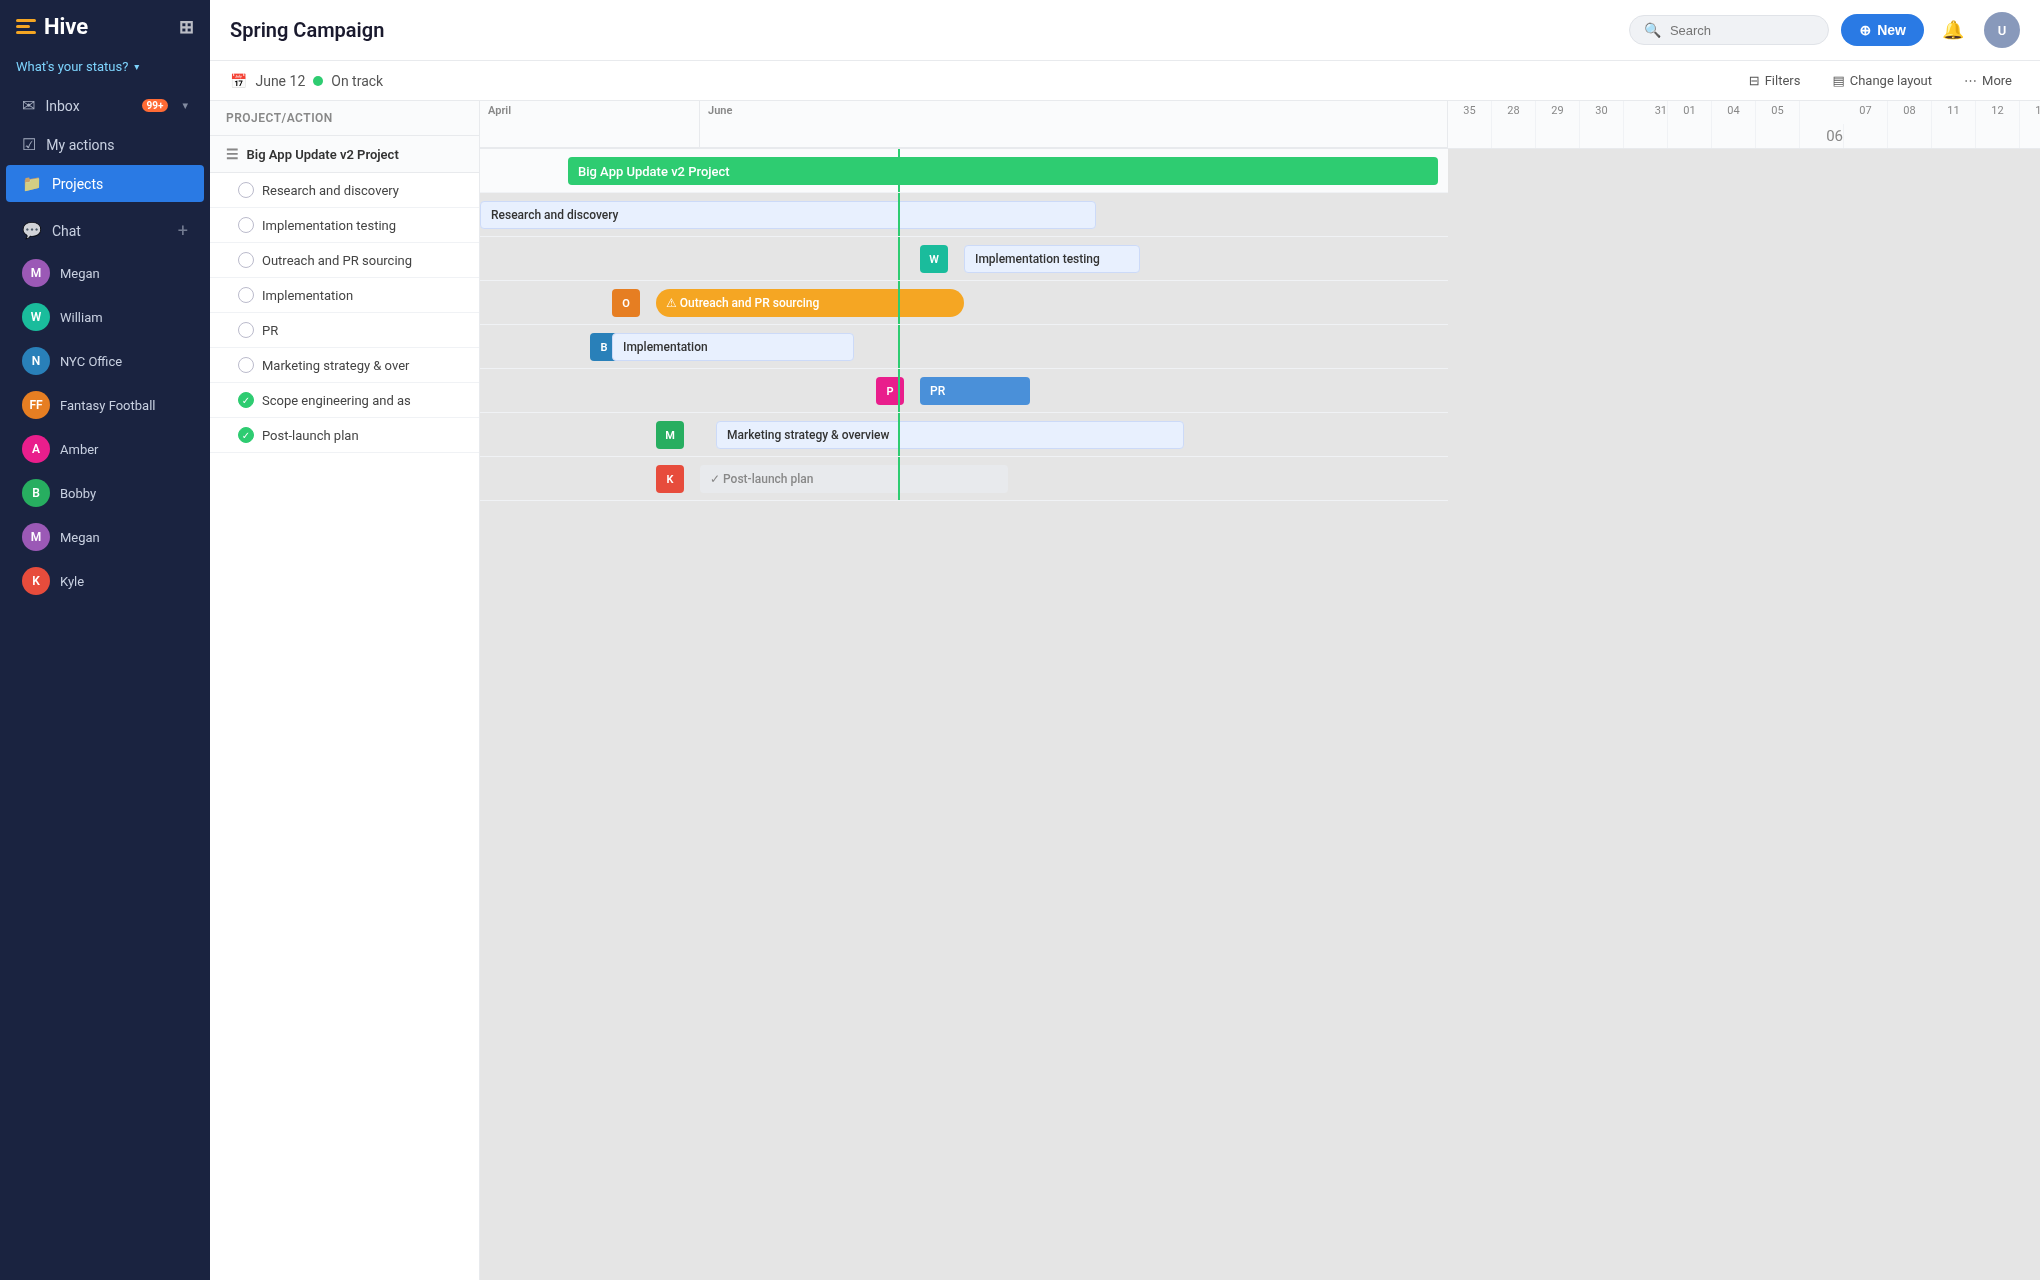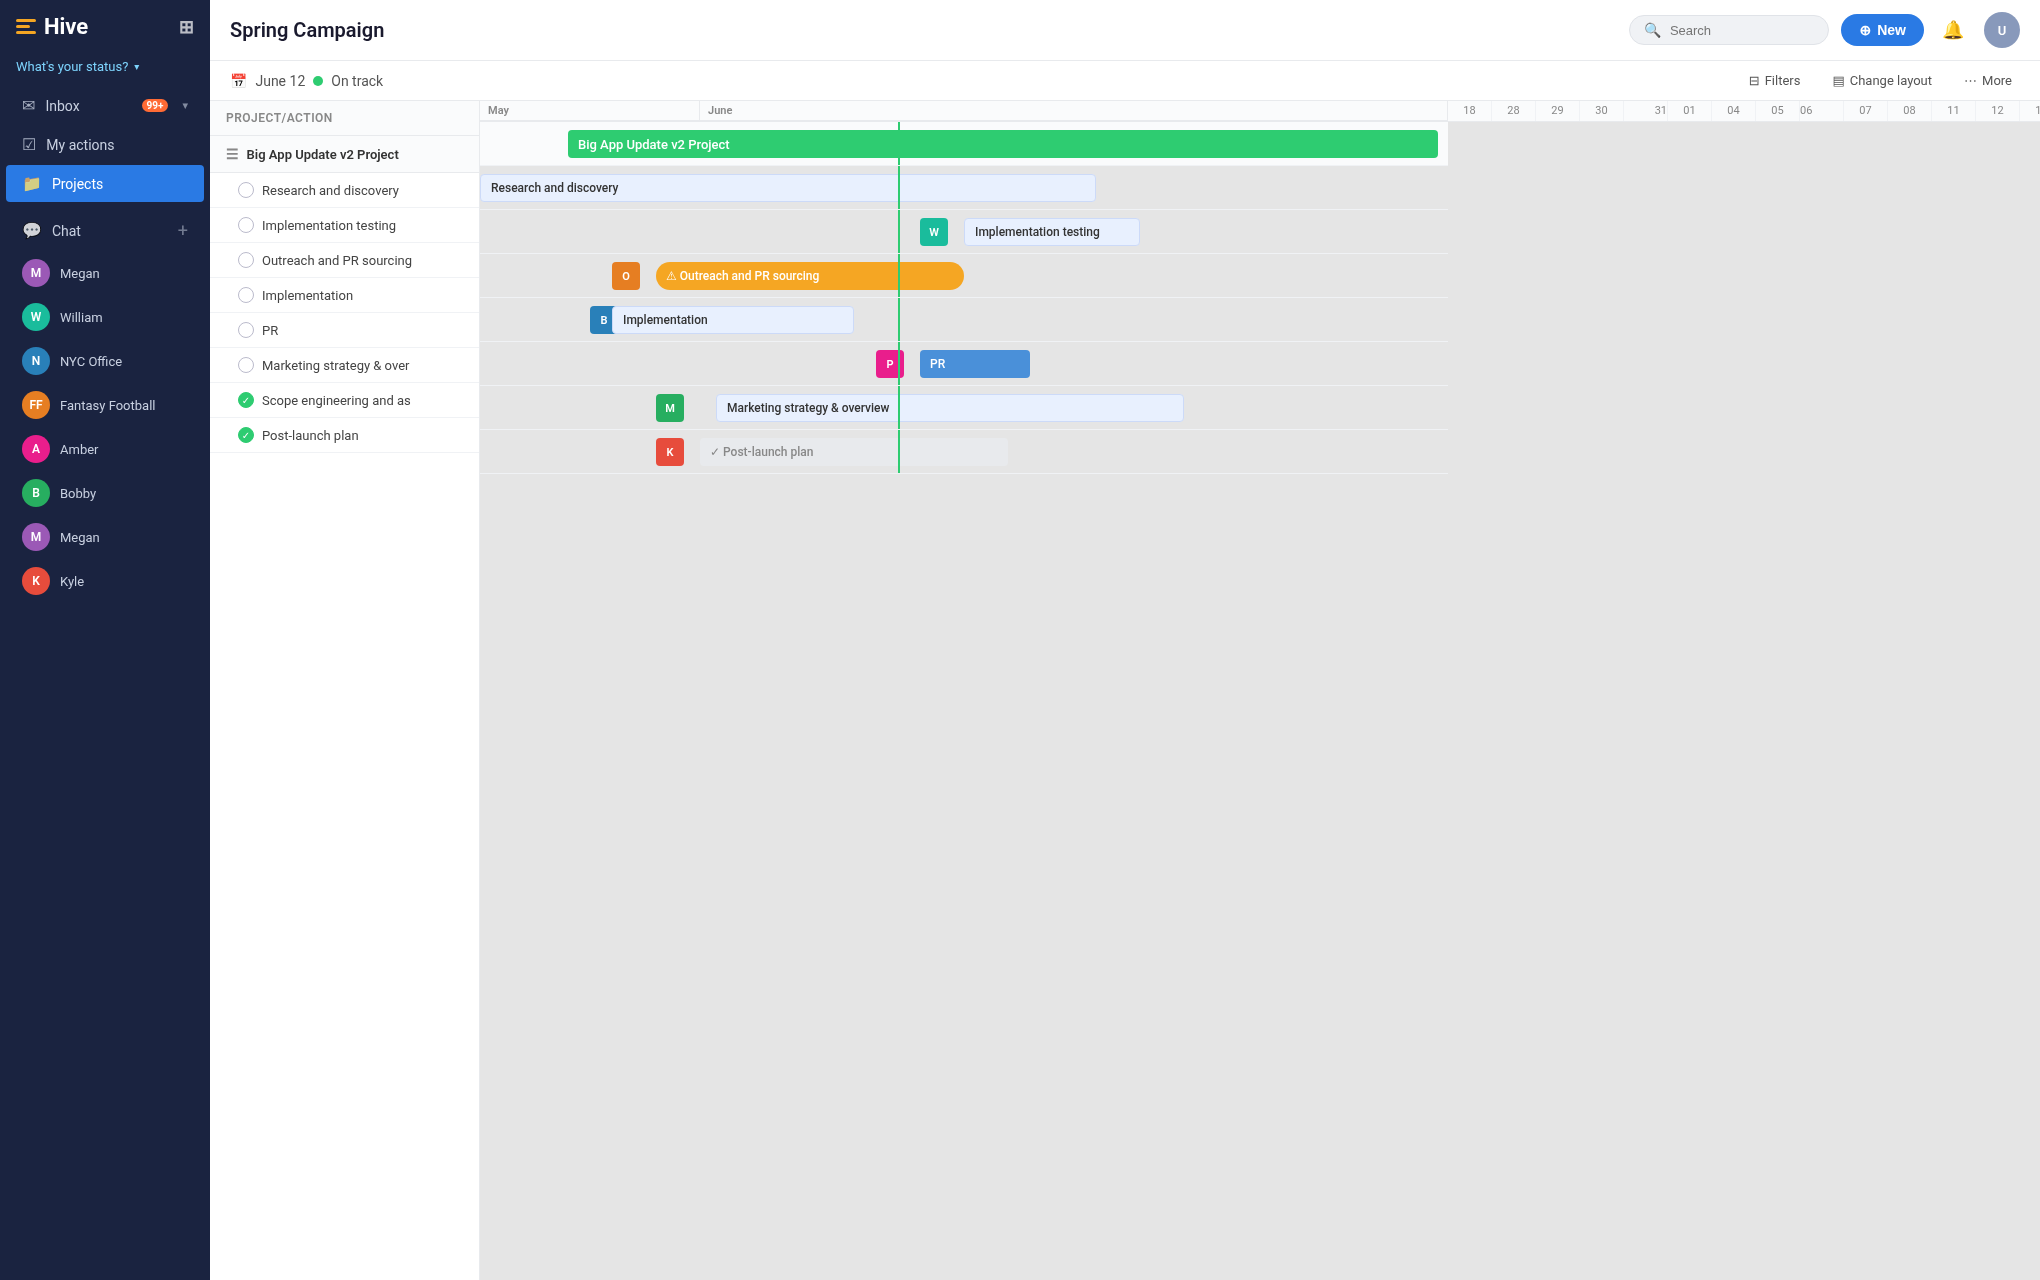--- a/index.html
+++ b/index.html
@@ -529,33 +529,33 @@
     <span>Post-launch plan</span>
   </div>
         </div>
     </div>
 
     <div class="gantt-chart">
       <div class="gantt-inner">
 
         <div class="gantt-header" id="gantt-header">
             <div style="display: flex; border-bottom: 1px solid rgb(232, 234, 237); background: rgb(250, 251, 252);">
-              <div style="width: 220px; padding: 3px 8px; font-size: 11px; font-weight: 600; color: rgb(136, 136, 136); border-right: 1px solid rgb(232, 234, 237); flex-shrink: 0;">May</div>
+              <div style="width: 220px; padding: 3px 8px; font-size: 11px; font-weight: 600; color: rgb(136, 136, 136); border-right: 1px solid rgb(232, 234, 237); flex-shrink: 0;">April</div>
               <div style="width: 748px; padding: 3px 8px; font-size: 11px; font-weight: 600; color: rgb(136, 136, 136); border-right: 1px solid rgb(232, 234, 237); flex-shrink: 0;">June</div>
             </div>
             <div style="display: flex; background: rgb(250, 251, 252);">
-              <div style="width: 44px; flex-shrink: 0; text-align: center; font-size: 11px; color: rgb(136, 136, 136); padding: 3px 0px; border-right: 1px solid rgb(240, 242, 245);">18</div>
+              <div style="width: 44px; flex-shrink: 0; text-align: center; font-size: 11px; color: rgb(136, 136, 136); padding: 3px 0px; border-right: 1px solid rgb(240, 242, 245);">35</div>
               <div style="width: 44px; flex-shrink: 0; text-align: center; font-size: 11px; color: rgb(136, 136, 136); padding: 3px 0px; border-right: 1px solid rgb(240, 242, 245);">28</div>
               <div style="width: 44px; flex-shrink: 0; text-align: center; font-size: 11px; color: rgb(136, 136, 136); padding: 3px 0px; border-right: 1px solid rgb(240, 242, 245);">29</div>
               <div style="width: 44px; flex-shrink: 0; text-align: center; font-size: 11px; color: rgb(136, 136, 136); padding: 3px 0px; border-right: 1px solid rgb(240, 242, 245);">30</div>
               <div style="width: 44px; flex-shrink: 0; text-align: right; font-size: 11px; color: rgb(136, 136, 136); padding: 3px 0px; border-right: 1px solid rgb(240, 242, 245);">31</div>
               <div style="width: 44px; flex-shrink: 0; text-align: center; font-size: 11px; color: rgb(136, 136, 136); padding: 3px 0px; border-right: 1px solid rgb(240, 242, 245);">01</div>
               <div style="width: 44px; flex-shrink: 0; text-align: center; font-size: 11px; color: rgb(136, 136, 136); padding: 3px 0px; border-right: 1px solid rgb(240, 242, 245);">04</div>
               <div style="width: 44px; flex-shrink: 0; text-align: center; font-size: 11px; color: rgb(136, 136, 136); padding: 3px 0px; border-right: 1px solid rgb(240, 242, 245);">05</div>
-              <div style="width: 44px; flex-shrink: 0; text-align: left; font-size: 11px; color: rgb(136, 136, 136); padding: 3px 0px; border-right: 1px solid rgb(240, 242, 245);">06</div>
+              <div style="width: 44px; flex-shrink: 0; text-align: right; font-size: 15px; color: rgb(136, 136, 136); padding: 3px 0px; border-right: 1px solid rgb(240, 242, 245); margin-top: 23px;">06</div>
               <div style="width: 44px; flex-shrink: 0; text-align: center; font-size: 11px; color: rgb(136, 136, 136); padding: 3px 0px; border-right: 1px solid rgb(240, 242, 245);">07</div>
               <div style="width: 44px; flex-shrink: 0; text-align: center; font-size: 11px; color: rgb(136, 136, 136); padding: 3px 0px; border-right: 1px solid rgb(240, 242, 245);">08</div>
               <div style="width: 44px; flex-shrink: 0; text-align: center; font-size: 11px; color: rgb(136, 136, 136); padding: 3px 0px; border-right: 1px solid rgb(240, 242, 245);">11</div>
               <div style="width: 44px; flex-shrink: 0; text-align: center; font-size: 11px; color: rgb(136, 136, 136); padding: 3px 0px; border-right: 1px solid rgb(240, 242, 245);">12</div>
               <div style="width: 44px; flex-shrink: 0; text-align: center; font-size: 11px; color: rgb(136, 136, 136); padding: 3px 0px; border-right: 1px solid rgb(240, 242, 245);">13</div>
             </div>
           </div>
 
         <div class="gantt-body" id="gantt-body">
             <div class="gantt-row project-gantt-row" style="width: 968px; position: relative;">

